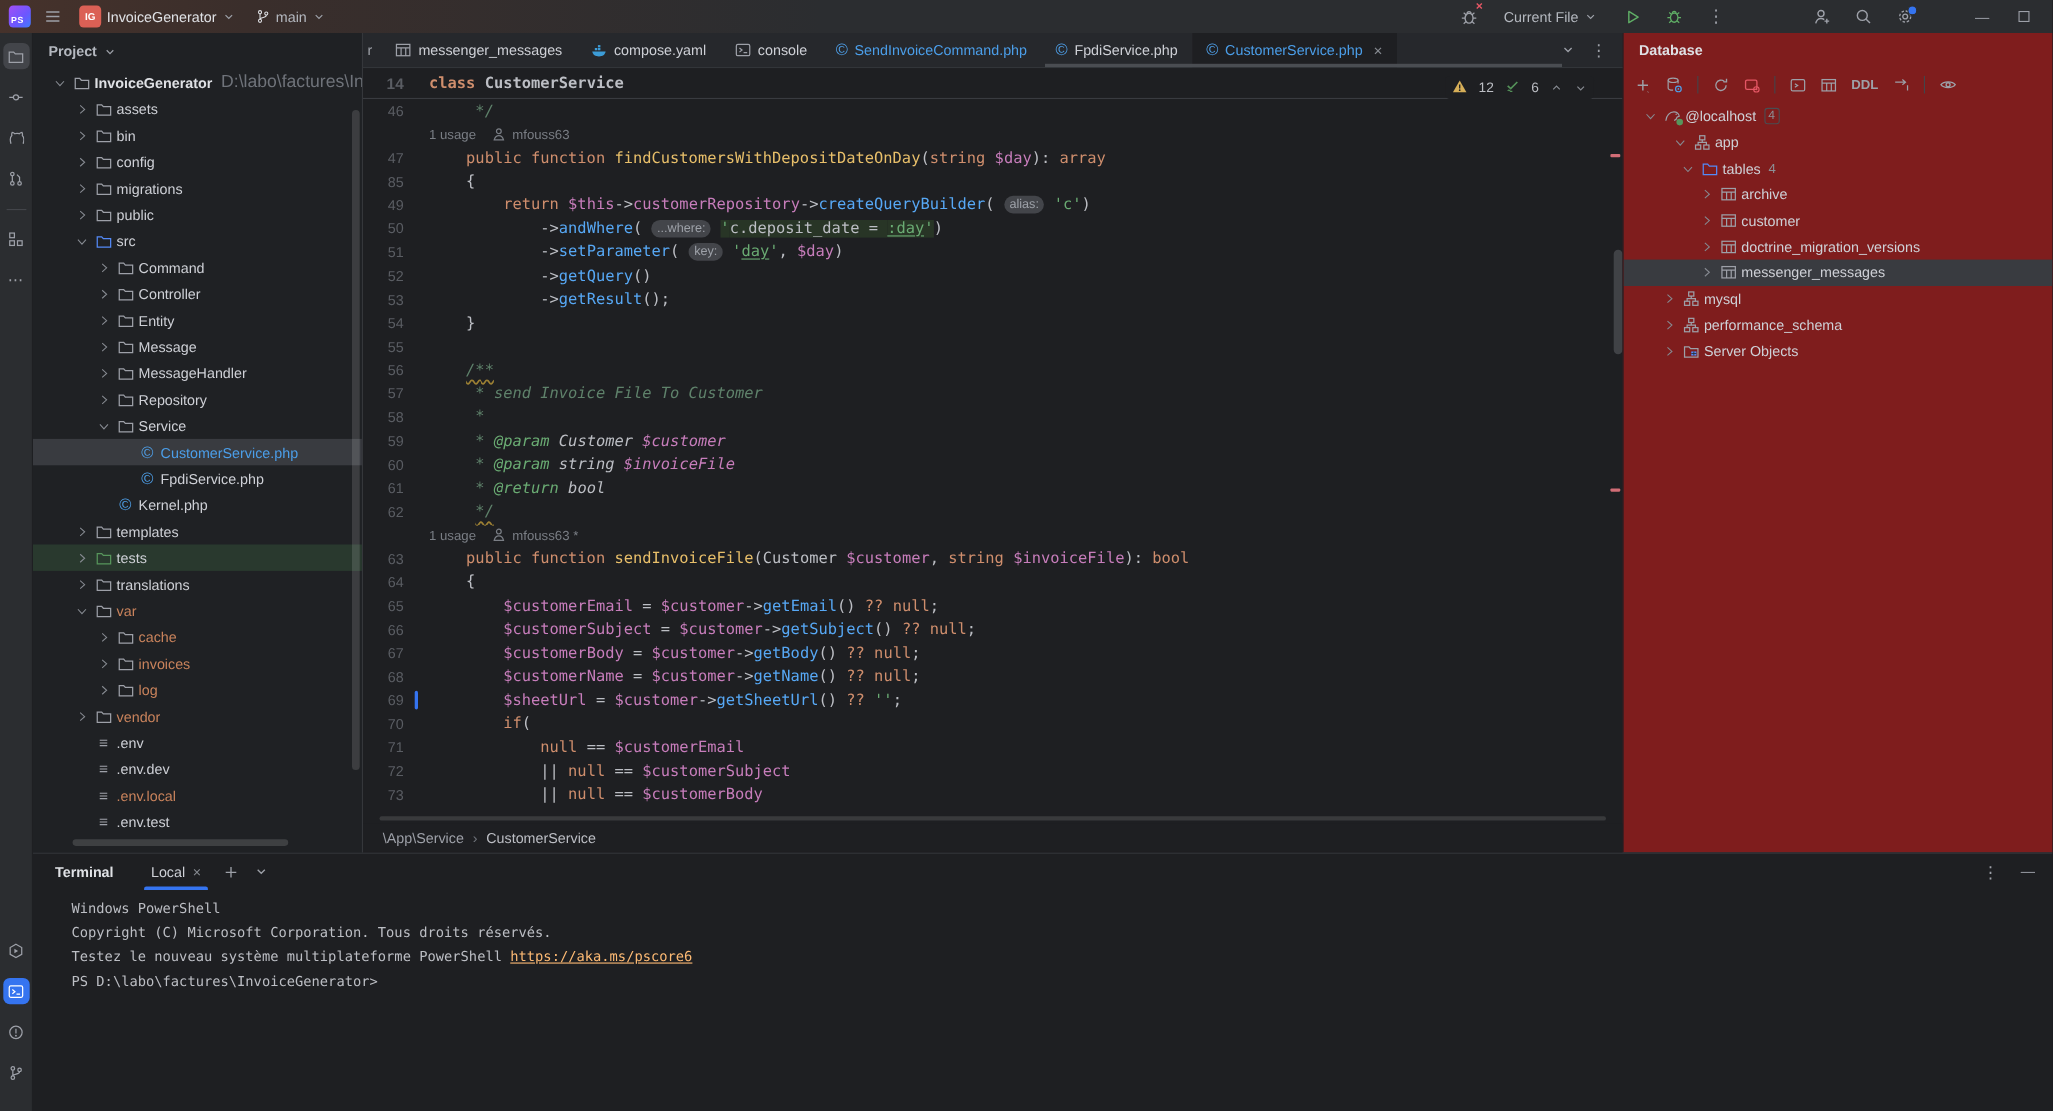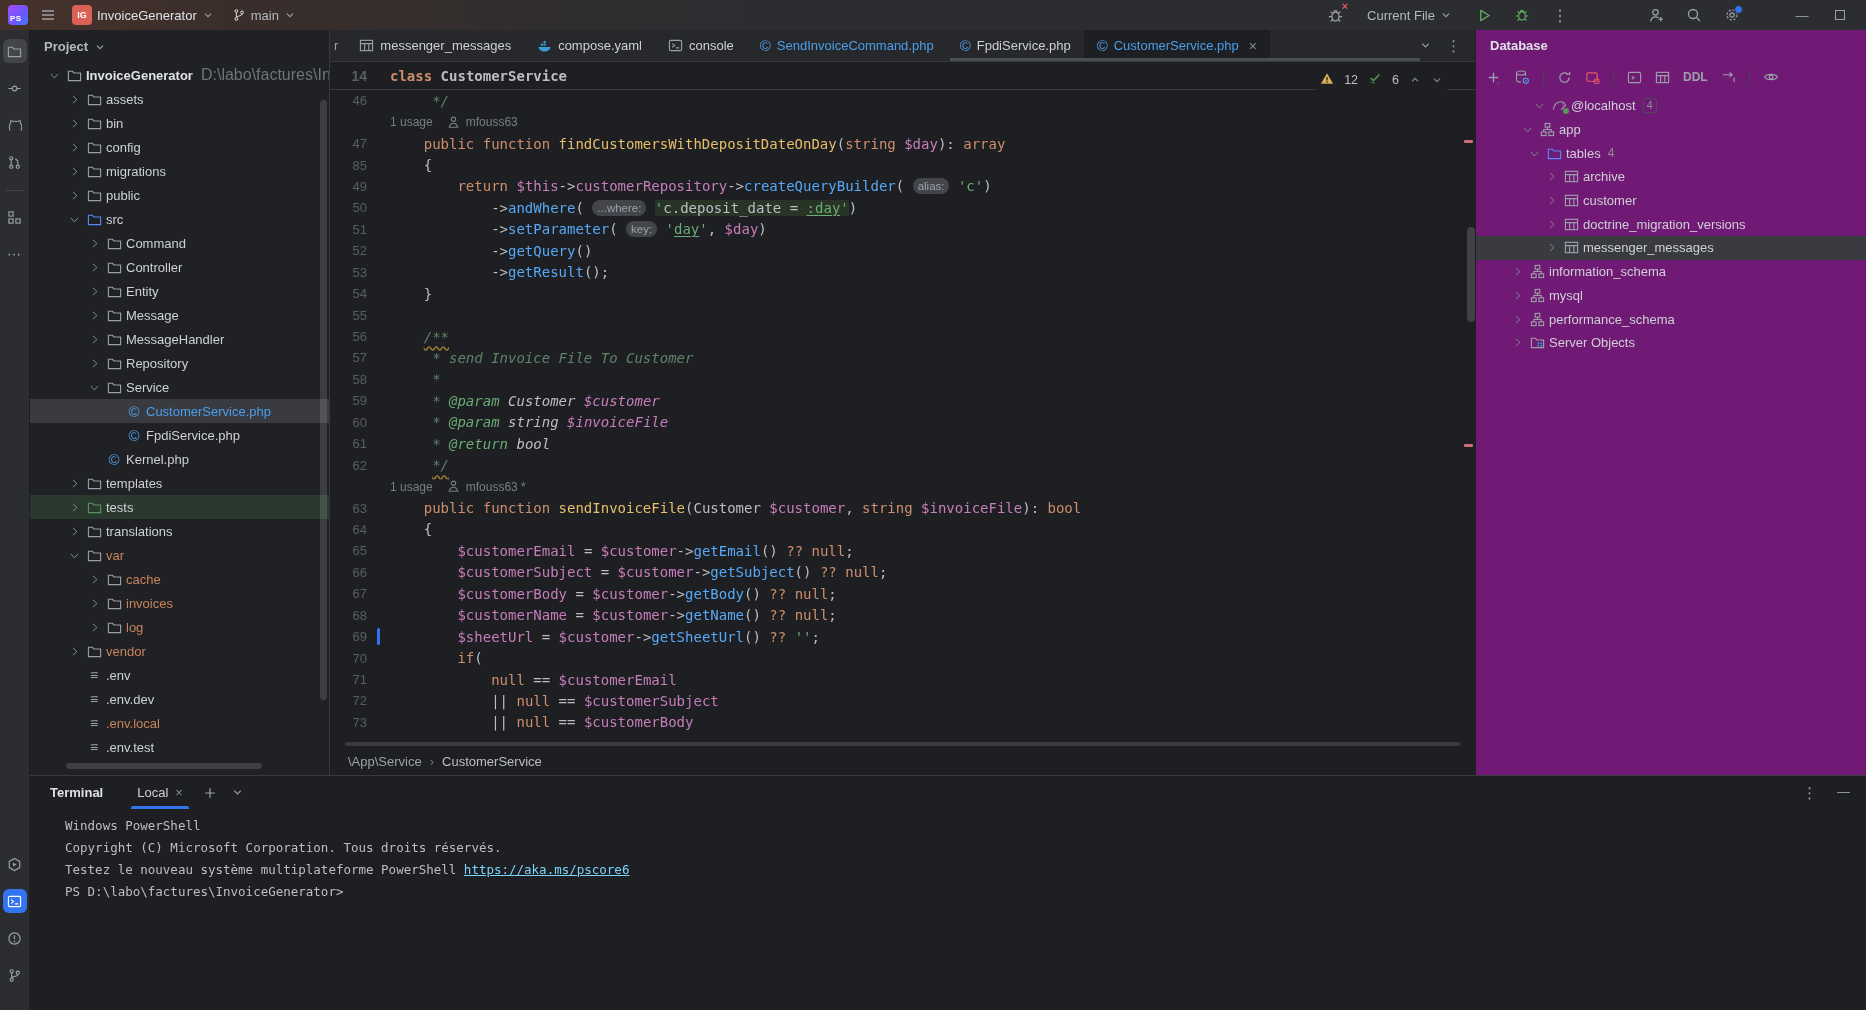--- a/index.html
+++ b/index.html
@@ -108,21 +108,21 @@
   #edit-vthumb { position:absolute; right:0; top:165px; width:8px; height:95px;
     background:rgba(166,170,180,.25); border-radius:4px;}
   #edit-hthumb { position:absolute; left:15px; right:15px; bottom:3px; height:4px;
     background:rgba(255,255,255,.12); border-radius:2px;}
   #breadcrumbs { height:25px; display:flex; align-items:center; gap:8px; padding-left:18px;
     background:#1e1f22; color:#9DA0A8; }
   #breadcrumbs .crumb2 { color:#BCBEC4; }
   #breadcrumbs .sep { color:#6F737A; }
 
   
-  #db-panel { width:391px; background:#701a75; border-left:1px solid #1e1f22; overflow:hidden;}
+  #db-panel { width:391px; background:#7f1d1d; border-left:1px solid #1e1f22; overflow:hidden;}
   #db-head { height:30px; display:flex; align-items:center; padding-left:14px; font-weight:bold; color:#DFE1E5;}
   #db-toolbar { height:34px; display:flex; align-items:center; gap:13px; padding-left:10px; color:#9DA0A8;}
   #db-toolbar .sep { width:1px; height:16px; background:#43454A; }
   #db-toolbar .ddl { font-size:12px; font-weight:bold; color:#9DA0A8;}
   #db-toolbar .red { color:#E55765; }
   .db-tree .trow { height:23.7px; color:#CED0D6;}
   .db-tree .trow.sel { background:#393B40; }
   .db-tree .trow.sel .lbl { color:#CED0D6; }
   .badge-box { color:#8C9096; font-size:11px; border:1px solid #4a4d52; border-radius:3px; padding:0 3px; margin-left:7px; line-height:13px;}
   .badge-plain { color:#8C9096; font-size:12px; margin-left:7px;}
@@ -133,21 +133,21 @@
   #terminal { height:235px; border-top:1px solid #393B40; background:#1e1f22; display:flex; flex-direction:column;}
   #term-tabs { height:33px; display:flex; align-items:center; padding-left:20px; }
   #term-title { font-weight:bold; color:#DFE1E5; margin-right:28px;}
   .term-tab { position:relative; height:100%; display:flex; align-items:center; gap:7px; color:#CED0D6; padding:0 6px;}
   .term-tab .underline { position:absolute; left:0; right:0; bottom:0; height:3px; background:#3574F0; border-radius:2px 2px 0 0;}
   .term-tab .close { color:#868A91; }
   .term-actions { display:flex; align-items:center; gap:14px; margin-left:14px; color:#9DA0A8;}
   #term-right { margin-left:auto; display:flex; gap:20px; padding-right:16px; color:#9DA0A8;}
   #term-body { padding:6px 0 0 35px; font-family:"DejaVu Sans Mono",monospace; font-size:12.5px;
     line-height:22px; color:#BCBEC4; white-space:pre;}
-  #term-body .lnk { color:#7dd3fc; text-decoration:underline; }
+  #term-body .lnk { color:#fdba74; text-decoration:underline; }
 
   svg { display:block; }
 </style>
 </head>
 <body>
 
 <div id="titlebar">
   <div class="tb-left">
     <div class="ps-logo">
         <span>PS</span>
@@ -955,21 +955,21 @@
             </span>
           <span class="sep"></span>
           <span>
               <svg width="16" height="16" viewBox="0 0 16 16">
                 <path d="M1.5 8C4 4.5 12 4.5 14.5 8 12 11.5 4 11.5 1.5 8z" stroke="currentColor" fill="none" stroke-width="1.2"></path>
                 <circle cx="8" cy="8" r="1.8" stroke="currentColor" fill="none" stroke-width="1.2"></circle>
               </svg>
             </span>
         </div>
         <div class="tree db-tree" id="db-tree">
-            <div class="trow" style="padding-left: 14px; margin-left: 39px;">
+            <div class="trow" style="padding-left: 14px;">
               <span class="chev">
                 <svg width="13" height="13" viewBox="0 0 16 16">
                   <path d="M3.5 6l4.5 5 4.5-5" stroke="currentColor" fill="none" stroke-width="1.2"></path>
                 </svg>
               </span>
               <span class="ticon">
                 <span class="mysql-wrap">
                   <svg width="15" height="15" viewBox="0 0 16 16" style="color:#9DA0A8">
                     <path d="M1.5 12.5c.4-5 3.8-8.5 7.8-8.5 2.6 0 4.6 1.6 5.2 4.1l-2.1.9c-.3 1.6-1.3 2.8-2.9 3.3" stroke="currentColor" fill="none" stroke-width="1.2"></path>
                     <circle cx="11.5" cy="6.3" r=".7" fill="currentColor"></circle>
@@ -1058,36 +1058,20 @@
                   <path d="M6 3.5l5 4.5-5 4.5" stroke="currentColor" fill="none" stroke-width="1.2"></path>
                 </svg>
               </span>
               <span class="ticon">
                 <svg width="15" height="15" viewBox="0 0 16 16" style="color:#9DA0A8">
                   <rect x="1.5" y="2.5" width="13" height="11" stroke="currentColor" fill="none" stroke-width="1.2"></rect>
                   <path d="M1.5 6h13M6 6v7.5M10.5 6v7.5" stroke="currentColor" fill="none" stroke-width="1.2"></path>
                 </svg>
               </span>
               <span class="lbl">messenger_messages</span>
-            </div>
-            <div class="trow" style="padding-left: 31px;">
-              <span class="chev">
-                <svg width="13" height="13" viewBox="0 0 16 16">
-                  <path d="M6 3.5l5 4.5-5 4.5" stroke="currentColor" fill="none" stroke-width="1.2"></path>
-                </svg>
-              </span>
-              <span class="ticon">
-                <svg width="15" height="15" viewBox="0 0 16 16" style="color:#9DA0A8">
-                  <rect x="5.5" y="1.5" width="5" height="4" stroke="currentColor" fill="none" stroke-width="1.2"></rect>
-                  <rect x="1.5" y="10.5" width="5" height="4" stroke="currentColor" fill="none" stroke-width="1.2"></rect>
-                  <rect x="9.5" y="10.5" width="5" height="4" stroke="currentColor" fill="none" stroke-width="1.2"></rect>
-                  <path d="M8 5.5V8M4 10.5V8h8v2.5" stroke="currentColor" fill="none" stroke-width="1.2"></path>
-                </svg>
-              </span>
-              <span class="lbl">information_schema</span>
             </div>
             <div class="trow" style="padding-left: 31px;">
               <span class="chev">
                 <svg width="13" height="13" viewBox="0 0 16 16">
                   <path d="M6 3.5l5 4.5-5 4.5" stroke="currentColor" fill="none" stroke-width="1.2"></path>
                 </svg>
               </span>
               <span class="ticon">
                 <svg width="15" height="15" viewBox="0 0 16 16" style="color:#9DA0A8">
                   <rect x="5.5" y="1.5" width="5" height="4" stroke="currentColor" fill="none" stroke-width="1.2"></rect>

